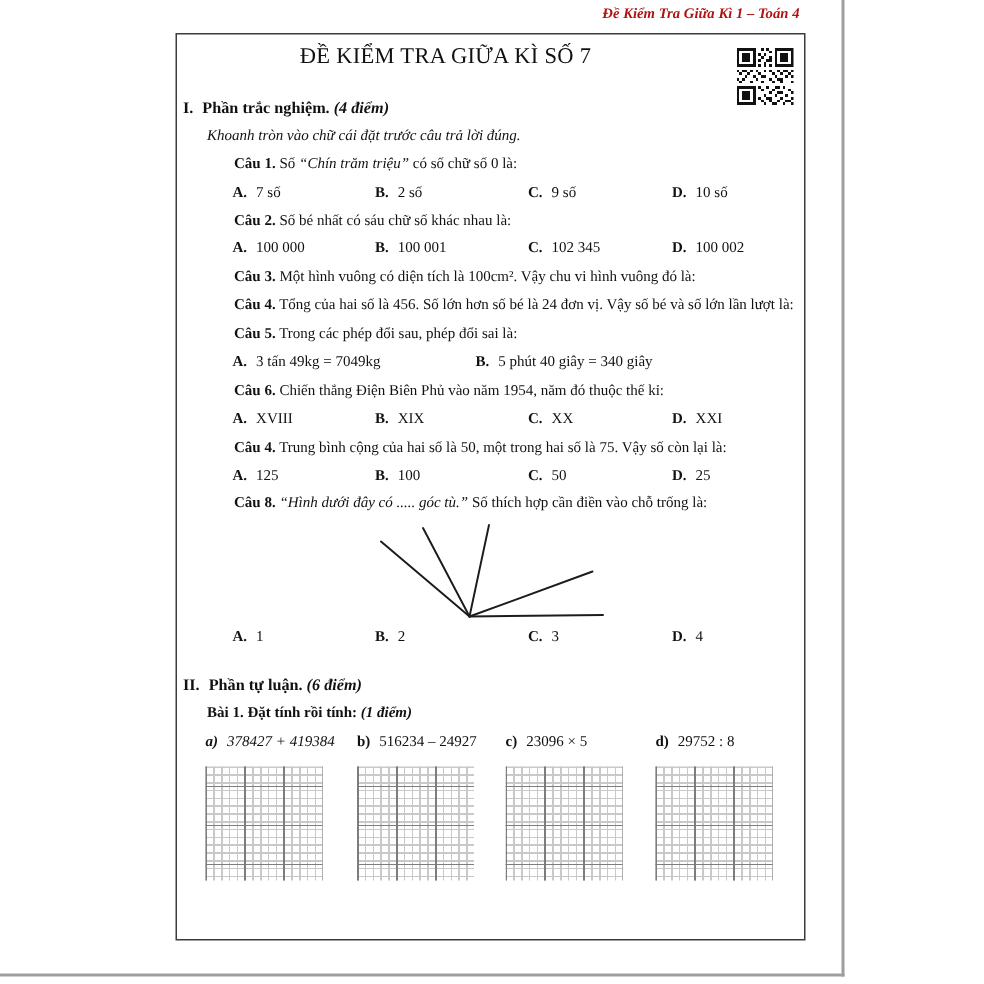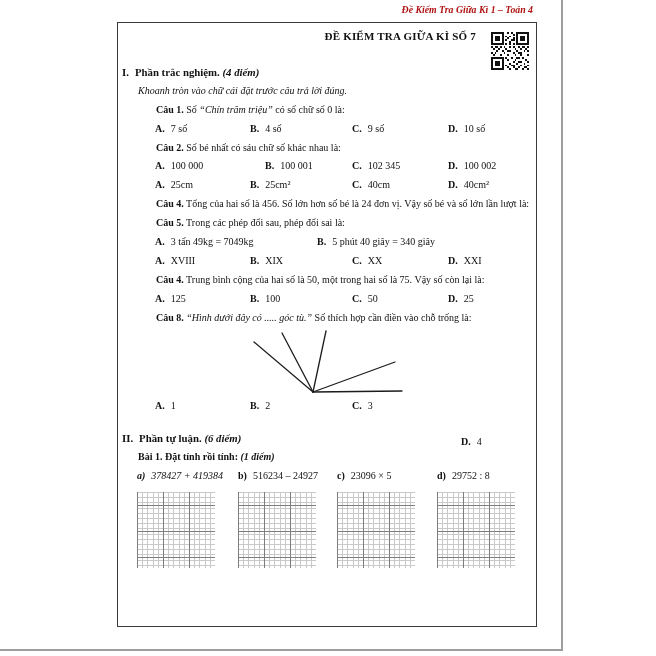--- a/index.html
+++ b/index.html
@@ -16,22 +16,22 @@
     position:absolute;top:4px;right:28px;
     font-size:9.8px;font-weight:bold;font-style:italic;color:#b01212;
     white-space:nowrap;
   }
   .box{
     position:absolute;left:117px;top:22px;width:418px;height:603px;
     border:1.4px solid #3c3c3c;background:#fff;
   }
   .box-header{position:relative;height:40px;}
   .title{
-    margin:0 60px 0 0;padding-top:7px;text-align:right;
-    font-weight:bold;font-size:11px;letter-spacing:.2px;white-space:nowrap;
+    margin:0 60px 0 0;padding-top:7px;text-align:center;
+    font-weight:normal;font-size:15px;letter-spacing:.2px;white-space:nowrap;
   }
   .qr{position:absolute;top:9px;right:7px;width:38px;height:38px;}
   .content{position:relative;}
   .row{position:relative;height:18.9px;line-height:18.9px;white-space:nowrap;font-size:10px;}
   .sec{padding-left:4px;font-weight:bold;font-size:10.8px;}
   .sec .gap{display:inline-block;width:6px;}
   .pts{font-style:italic;}
   .instr{padding-left:20px;font-style:italic;}
   .qrow{padding-left:7px;margin-left:31px;}
   .qlabel{font-weight:bold;}
@@ -164,43 +164,39 @@
         <span>I.</span><span class="gap"></span><span>Phần trắc nghiệm.</span>
         <span class="pts">(4 điểm)</span>
       </div>
 
       <div class="row instr">Khoanh tròn vào chữ cái đặt trước câu trả lời đúng.</div>
 
       <div id="questions">
           <div class="row qrow"><span class="qlabel">Câu 1.</span><span> Số </span><span class="it">“Chín trăm triệu”</span><span> có số chữ số 0 là:</span></div>
           <div class="row">
             <span class="opt" style="left: 37px;"><span class="letter">A.</span><span class="optval">7 số</span></span>
-            <span class="opt" style="left: 132px;"><span class="letter">B.</span><span class="optval">4 số</span></span>
+            <span class="opt" style="left: 132px;"><span class="letter">B.</span><span class="optval">2 số</span></span>
             <span class="opt" style="left: 234px;"><span class="letter">C.</span><span class="optval">9 số</span></span>
             <span class="opt" style="left: 330px;"><span class="letter">D.</span><span class="optval">10 số</span></span>
           </div>
           <div class="row qrow"><span class="qlabel">Câu 2.</span><span> Số bé nhất có sáu chữ số khác nhau là:</span></div>
           <div class="row">
             <span class="opt" style="left: 37px;"><span class="letter">A.</span><span class="optval">100 000</span></span>
-            <span class="opt" style="left: 132px; margin-left: 15px;"><span class="letter">B.</span><span class="optval">100 001</span></span>
+            <span class="opt" style="left: 132px;"><span class="letter">B.</span><span class="optval">100 001</span></span>
             <span class="opt" style="left: 234px;"><span class="letter">C.</span><span class="optval">102 345</span></span>
             <span class="opt" style="left: 330px;"><span class="letter">D.</span><span class="optval">100 002</span></span>
           </div>
-          <div class="row">
-            <span class="opt" style="left: 37px;"><span class="letter">A.</span><span class="optval">25cm</span></span>
-            <span class="opt" style="left: 132px;"><span class="letter">B.</span><span class="optval">25cm²</span></span>
-            <span class="opt" style="left: 234px;"><span class="letter">C.</span><span class="optval">40cm</span></span>
-            <span class="opt" style="left: 330px;"><span class="letter">D.</span><span class="optval">40cm²</span></span>
-          </div>
+          <div class="row qrow"><span class="qlabel">Câu 3.</span><span> Một hình vuông có diện tích là 100cm². Vậy chu vi hình vuông đó là:</span></div>
           <div class="row qrow"><span class="qlabel">Câu 4.</span><span> Tổng của hai số là 456. Số lớn hơn số bé là 24 đơn vị. Vậy số bé và số lớn lần lượt là:</span></div>
           <div class="row qrow"><span class="qlabel">Câu 5.</span><span> Trong các phép đổi sau, phép đổi sai là:</span></div>
           <div class="row">
             <span class="opt" style="left: 37px;"><span class="letter">A.</span><span class="optval">3 tấn 49kg = 7049kg</span></span>
             <span class="opt" style="left: 199px;"><span class="letter">B.</span><span class="optval">5 phút 40 giây = 340 giây</span></span>
           </div>
+          <div class="row qrow"><span class="qlabel">Câu 6.</span><span> Chiến thắng Điện Biên Phủ vào năm 1954, năm đó thuộc thế kỉ:</span></div>
           <div class="row">
             <span class="opt" style="left: 37px;"><span class="letter">A.</span><span class="optval">XVIII</span></span>
             <span class="opt" style="left: 132px; text-align: right;"><span class="letter">B.</span><span class="optval">XIX</span></span>
             <span class="opt" style="left: 234px;"><span class="letter">C.</span><span class="optval">XX</span></span>
             <span class="opt" style="left: 330px;"><span class="letter">D.</span><span class="optval">XXI</span></span>
           </div>
           <div class="row qrow"><span class="qlabel">Câu 4.</span><span> Trung bình cộng của hai số là 50, một trong hai số là 75. Vậy số còn lại là:</span></div>
           <div class="row">
             <span class="opt" style="left: 37px;"><span class="letter">A.</span><span class="optval">125</span></span>
             <span class="opt" style="left: 132px;"><span class="letter">B.</span><span class="optval">100</span></span>
@@ -216,21 +212,21 @@
             <line x1="68" y1="64" x2="81" y2="3"></line>
             <line x1="68" y1="64" x2="150" y2="34"></line>
             <line x1="68" y1="64" x2="157" y2="63"></line>
           </g>
         </svg>
       </div>
           <div class="row">
             <span class="opt" style="left: 37px;"><span class="letter">A.</span><span class="optval">1</span></span>
             <span class="opt" style="left: 132px;"><span class="letter">B.</span><span class="optval">2</span></span>
             <span class="opt" style="left: 234px;"><span class="letter">C.</span><span class="optval">3</span></span>
-            <span class="opt" style="left: 343px; margin-top: 36px;"><span class="letter">D.</span><span class="optval">4</span></span>
+            <span class="opt" style="left: 330px;"><span class="letter">D.</span><span class="optval">4</span></span>
           </div>
         </div>
 
       <div class="row sec sec2">
         <span>II.</span><span class="gap"></span><span>Phần tự luận.</span>
         <span class="pts">(6 điểm)</span>
       </div>
 
       <div class="row ex-row">
         <span>Bài 1.</span>

